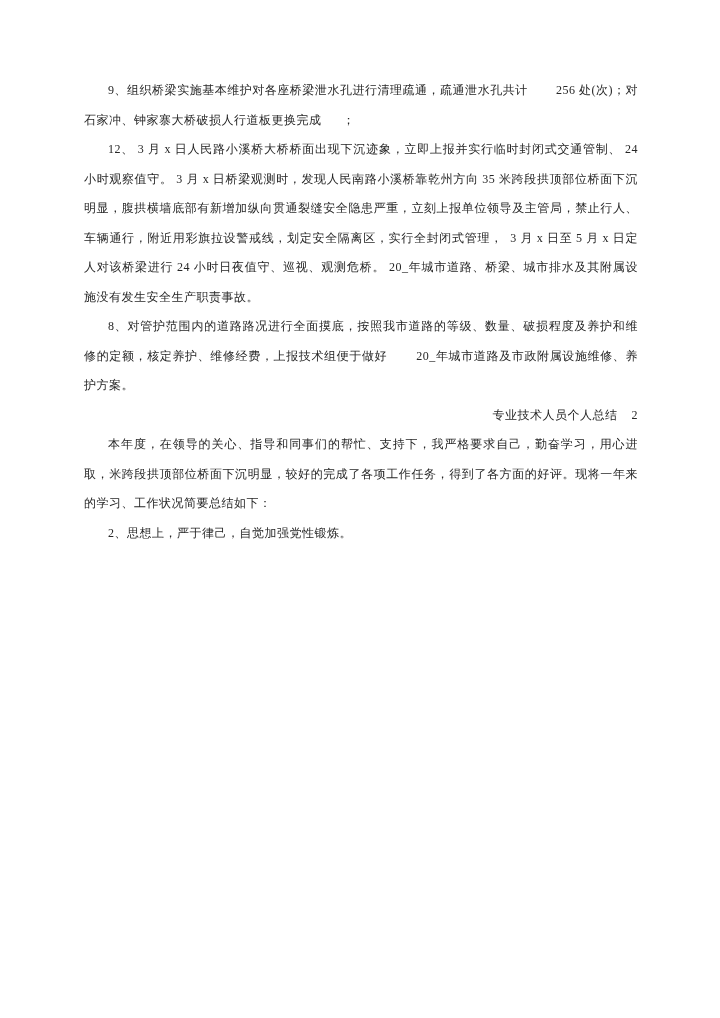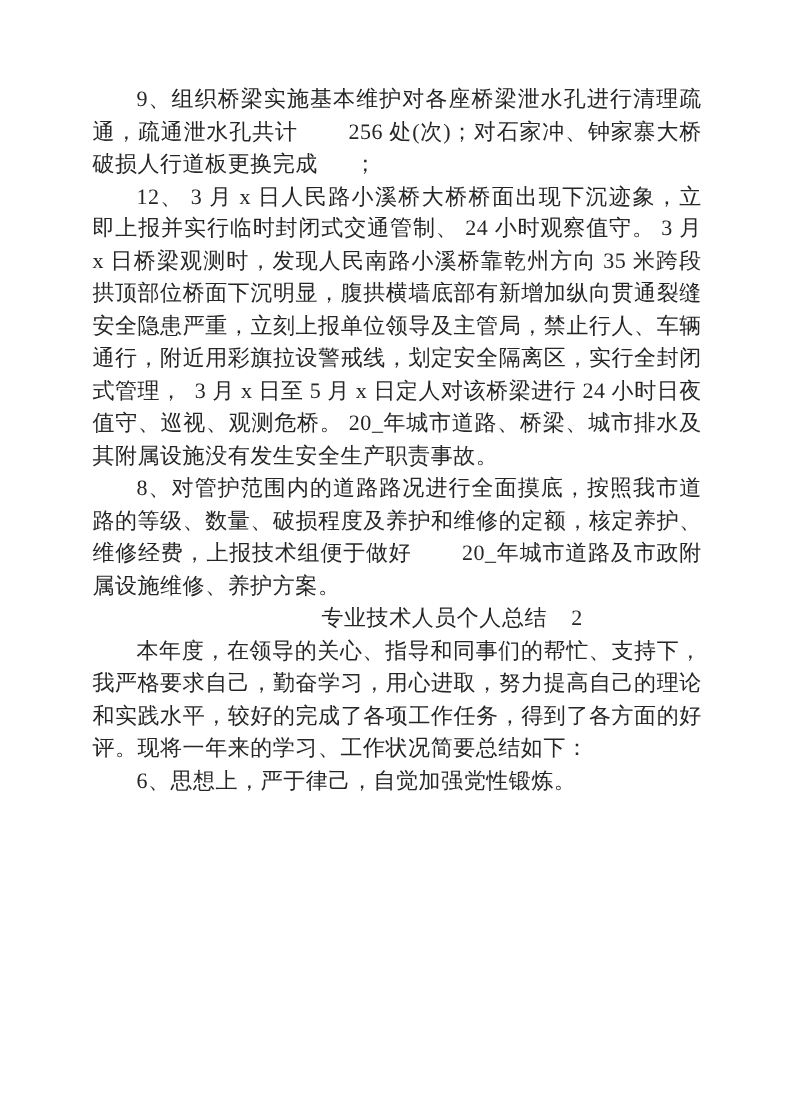--- a/index.html
+++ b/index.html
@@ -14,39 +14,39 @@
     margin: 0 auto;
     background: #ffffff;
     box-sizing: border-box;
     padding: 76px 82px 40px 84px;
     overflow: hidden;
   }
   .doc p {
     margin: 0;
     padding: 0;
     font-family: "Liberation Serif", "DejaVu Serif", serif;
-    font-size: 20px;
+    font-size: 12px;
     line-height: 29.5px;
     color: #262626;
     letter-spacing: 0.5px;
     text-align: justify;
     text-indent: 2em;
     white-space: pre-wrap;
     word-break: break-all;
   }
   .doc p.section-title {
     text-indent: 5em;
-    text-align: center;
+    text-align: right;
   }
 </style>
 </head>
 <body>
 
 <div class="page">
   <div class="doc">
     <p>9、组织桥梁实施基本维护对各座桥梁泄水孔进行清理疏通，疏通泄水孔共计        256 处(次)；对石家冲、钟家寨大桥破损人行道板更换完成      ；</p>
     <p>12、 3 月 x 日人民路小溪桥大桥桥面出现下沉迹象，立即上报并实行临时封闭式交通管制、 24 小时观察值守。 3 月 x 日桥梁观测时，发现人民南路小溪桥靠乾州方向 35 米跨段拱顶部位桥面下沉明显，腹拱横墙底部有新增加纵向贯通裂缝安全隐患严重，立刻上报单位领导及主管局，禁止行人、车辆通行，附近用彩旗拉设警戒线，划定安全隔离区，实行全封闭式管理，  3 月 x 日至 5 月 x 日定人对该桥梁进行 24 小时日夜值守、巡视、观测危桥。 20_年城市道路、桥梁、城市排水及其附属设施没有发生安全生产职责事故。</p>
     <p>8、对管护范围内的道路路况进行全面摸底，按照我市道路的等级、数量、破损程度及养护和维修的定额，核定养护、维修经费，上报技术组便于做好        20_年城市道路及市政附属设施维修、养护方案。</p>
     <p class="section-title">专业技术人员个人总结    2</p>
-    <p>本年度，在领导的关心、指导和同事们的帮忙、支持下，我严格要求自己，勤奋学习，用心进取，努力提高自己的理论和实践水平，较好的完成了各项工作任务，得到了各方面的好评。现将一年来的学习、工作状况简要总结如下：</p>
-    <p>6、思想上，严于律己，自觉加强党性锻炼。</p>
+    <p>本年度，在领导的关心、指导和同事们的帮忙、支持下，我严格要求自己，勤奋学习，用心进取，米跨段拱顶部位桥面下沉明显，较好的完成了各项工作任务，得到了各方面的好评。现将一年来的学习、工作状况简要总结如下：</p>
+    <p>2、思想上，严于律己，自觉加强党性锻炼。</p>
   </div>
 </div>
 
 </body></html>

